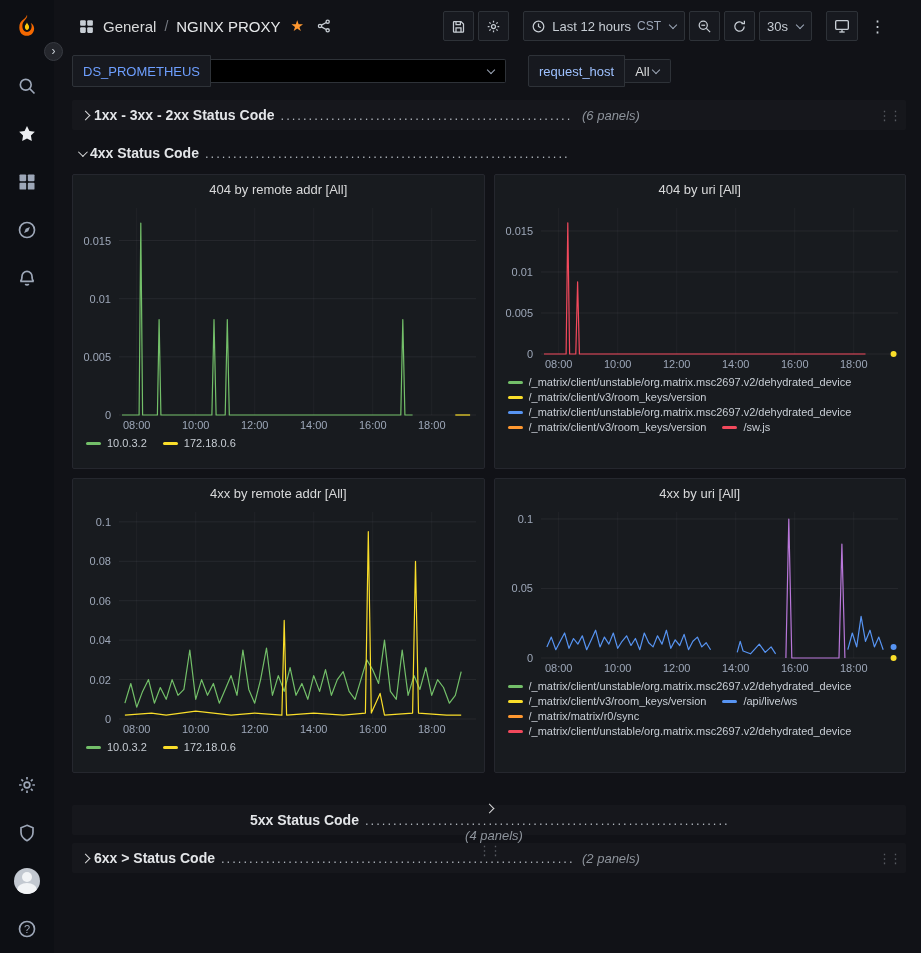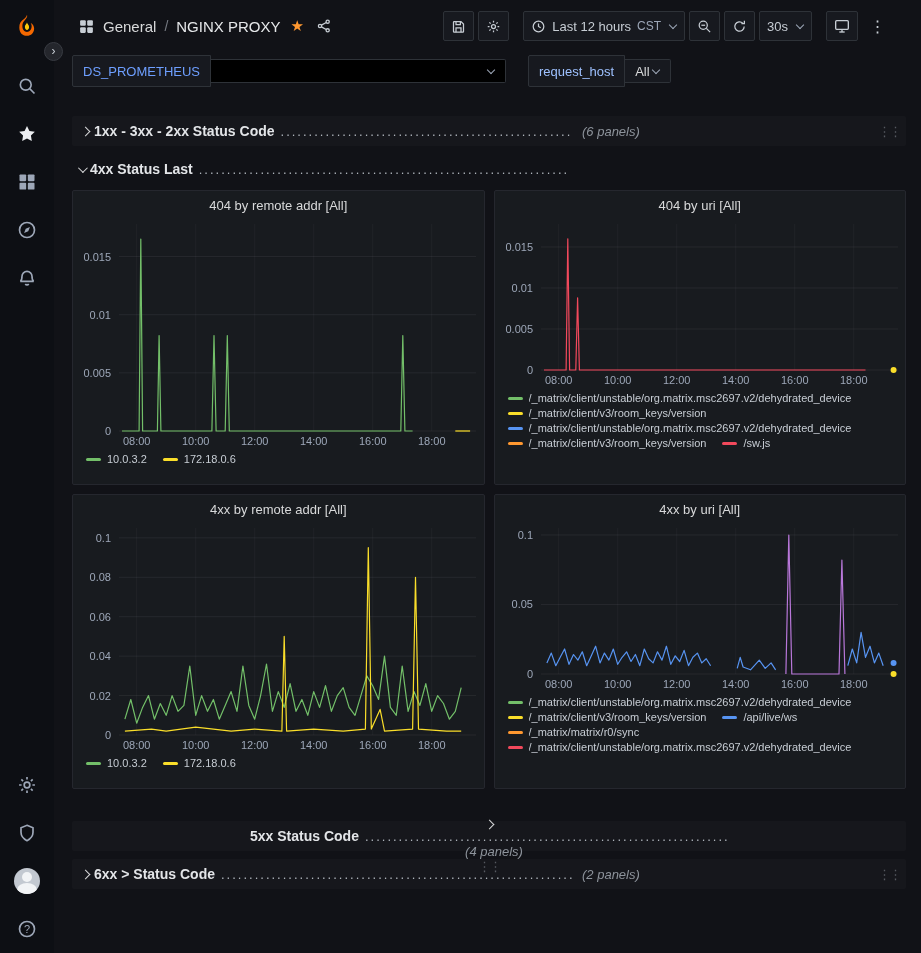--- a/index.html
+++ b/index.html
@@ -51,21 +51,21 @@
     border:1px solid #2e3238; border-radius:2px 0 0 2px; color:#6e9fff; font-size:13px; font-weight:500; }
   .var-select { height:24px; display:flex; align-items:center; justify-content:space-between;
     background:#17191f; border:1px solid #2e3238; border-left:none; border-radius:0 2px 2px 0;
     padding:0 10px; font-size:13px; color:#d8d9da; cursor:pointer; }
   .var-select.blackbox { width:295px; background:#000; }
   .spacer20 { width:22px; }
 
   
   .dash { flex:1; overflow:hidden; padding:4px 15px 0 18px; }
 
-  .row-head { height:30px; display:flex; align-items:center; cursor:pointer; margin-top:22px; }
+  .row-head { height:30px; display:flex; align-items:center; cursor:pointer; margin-top:6px; }
   .row-head.collapsed { background:rgba(255,255,255,0.025); border-radius:2px; padding:0 4px; }
   .chev-wrap { width:18px; display:flex; justify-content:center; color:#d8d9da; flex-shrink:0; }
   .chev-r { width:7px; height:7px; border-right:1.6px solid #d8d9da; border-bottom:1.6px solid #d8d9da;
     transform:rotate(-45deg); display:inline-block; }
   .chev-d { width:7px; height:7px; border-right:1.6px solid #d8d9da; border-bottom:1.6px solid #d8d9da;
     transform:rotate(45deg) translateY(-2px); display:inline-block; }
   .row-left { display:flex; align-items:baseline; width:478px; overflow:hidden; flex-shrink:0; }
   .row-title { font-size:14px; font-weight:700; color:#e3e5e8; white-space:nowrap; flex-shrink:0; }
   .row-dots { flex:1; overflow:hidden; white-space:nowrap; color:#aeb4bb; font-size:13px;
     letter-spacing:2px; margin-left:6px; }
@@ -271,21 +271,21 @@
         <span class="row-count">(6 panels)</span>
         <span class="row-flex"></span>
         <span class="drag">⋮⋮</span>
       </div>
 
       <div class="row-head" style="margin-top:8px;">
         <span class="chev-wrap">
             <span class="chev-d"></span>
           </span>
         <span class="row-left">
-          <span class="row-title">4xx Status Last</span>
+          <span class="row-title">4xx Status Code</span>
           <span class="row-dots">....................................................................................................................</span>
         </span>
         <span class="row-flex"></span>
       </div>
 
       <div class="panel-grid">
 
         <div class="panel">
           <div class="panel-title">404 by remote addr [All]</div>
           <div class="chart tall"><svg width="411" height="233">

